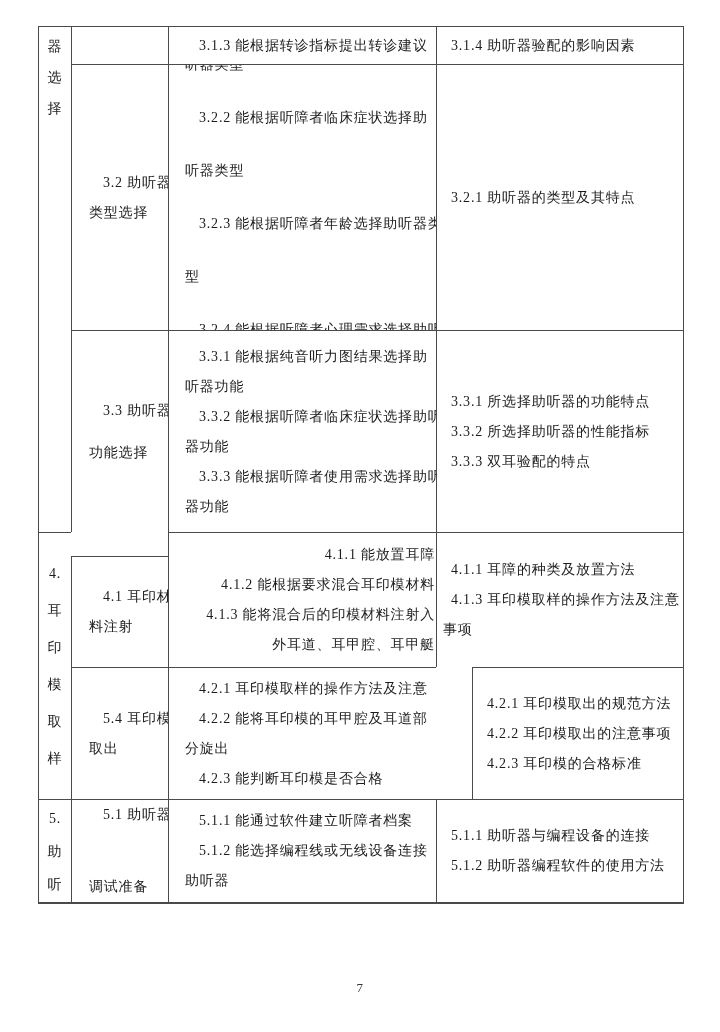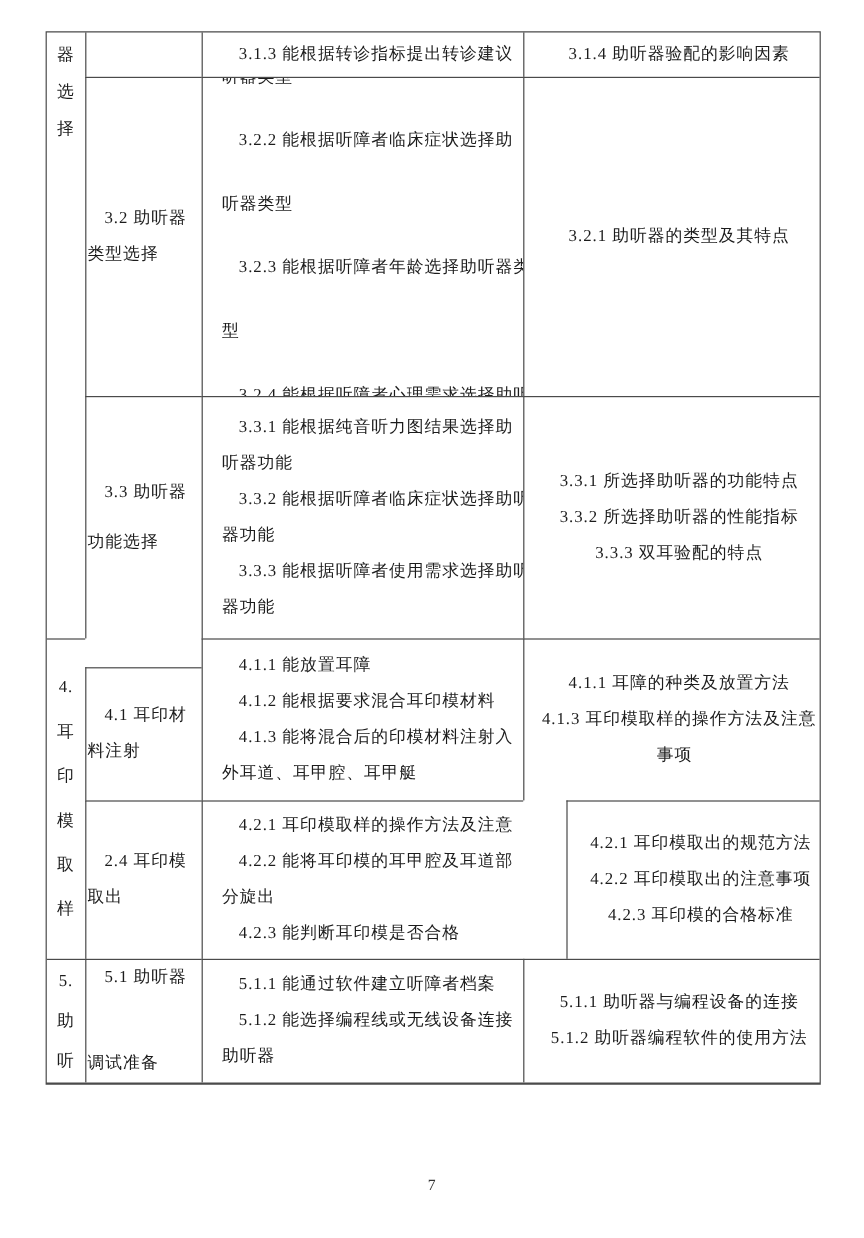--- a/index.html
+++ b/index.html
@@ -35,23 +35,23 @@
   .cell.nt { border-top:none; }
   .occ {
     border-left:none;
     align-items:center;
     text-align:center;
   }
   .occ .ln { text-indent:0 !important; }
   .occ-a { justify-content:flex-start; padding-top:4px; line-height:31px; }
   .occ-b { line-height:37px; }
   .occ-c { line-height:33px; }
-  .duty   { padding-left:1px; padding-right:2px; }
+  .duty   { padding-left:17px; padding-right:2px; }
   .skills { padding-left:16px; padding-right:1px; }
-  .knowl  { padding-left:6px; padding-right:2px;align-items:center; }
+  .knowl  { padding-left:6px; padding-right:2px; }
   .duty .ind, .skills .ind { text-indent:14px; }
   .knowl .ind { text-indent:8px; }
   .ln { white-space:nowrap; }
   .page-number {
     position:absolute;
     left:0; top:980px;
     width:720px;
     text-align:center;
     font-size:13px;
     letter-spacing:0.5px;
@@ -123,34 +123,34 @@
   <div class="cell knowl" style="grid-column:4/5; grid-row:3/4;">
       <div class="ln ind">3.3.1 所选择助听器的功能特点</div>
       <div class="ln ind">3.3.2 所选择助听器的性能指标</div>
       <div class="ln ind">3.3.3 双耳验配的特点</div>
     </div>
 
   <div class="cell duty" style="grid-column:2/3; grid-row:4/5;margin-top:24px;">
       <div class="ln ind">4.1 耳印材</div>
       <div class="ln">料注射</div>
     </div>
-  <div class="cell skills" style="grid-column:3/4; grid-row:4/5;">
+  <div class="cell skills" style="grid-column:3/4; grid-row:4/5;text-align:right;">
       <div class="ln ind">4.1.1 能放置耳障</div>
       <div class="ln ind">4.1.2 能根据要求混合耳印模材料</div>
       <div class="ln ind">4.1.3 能将混合后的印模材料注射入</div>
       <div class="ln">外耳道、耳甲腔、耳甲艇</div>
     </div>
   <div class="cell knowl" style="grid-column:4/5; grid-row:4/5;">
       <div class="ln ind">4.1.1 耳障的种类及放置方法</div>
       <div class="ln ind">4.1.3 耳印模取样的操作方法及注意</div>
       <div class="ln">事项</div>
     </div>
 
   <div class="cell duty" style="grid-column:2/3; grid-row:5/6;">
-      <div class="ln ind">2.4 耳印模</div>
+      <div class="ln ind">5.4 耳印模</div>
       <div class="ln">取出</div>
     </div>
   <div class="cell skills" style="grid-column:3/4; grid-row:5/6;">
       <div class="ln ind">4.2.1 耳印模取样的操作方法及注意</div>
       <div class="ln ind">4.2.2 能将耳印模的耳甲腔及耳道部</div>
       <div class="ln">分旋出</div>
       <div class="ln ind">4.2.3 能判断耳印模是否合格</div>
     </div>
   <div class="cell knowl" style="grid-column:4/5; grid-row:5/6;margin-left:36px;">
       <div class="ln ind">4.2.1 耳印模取出的规范方法</div>

